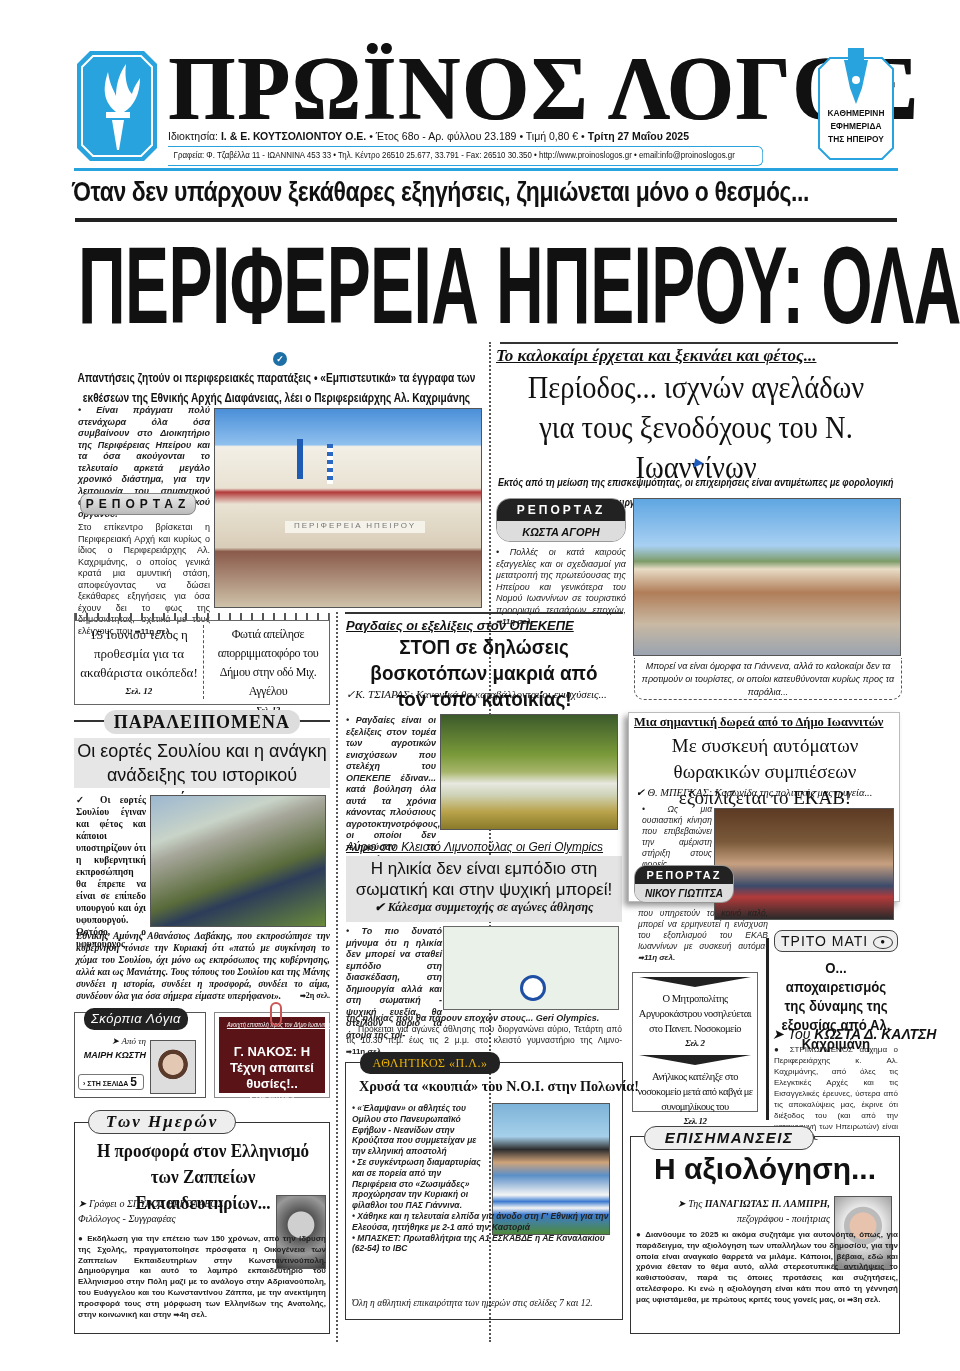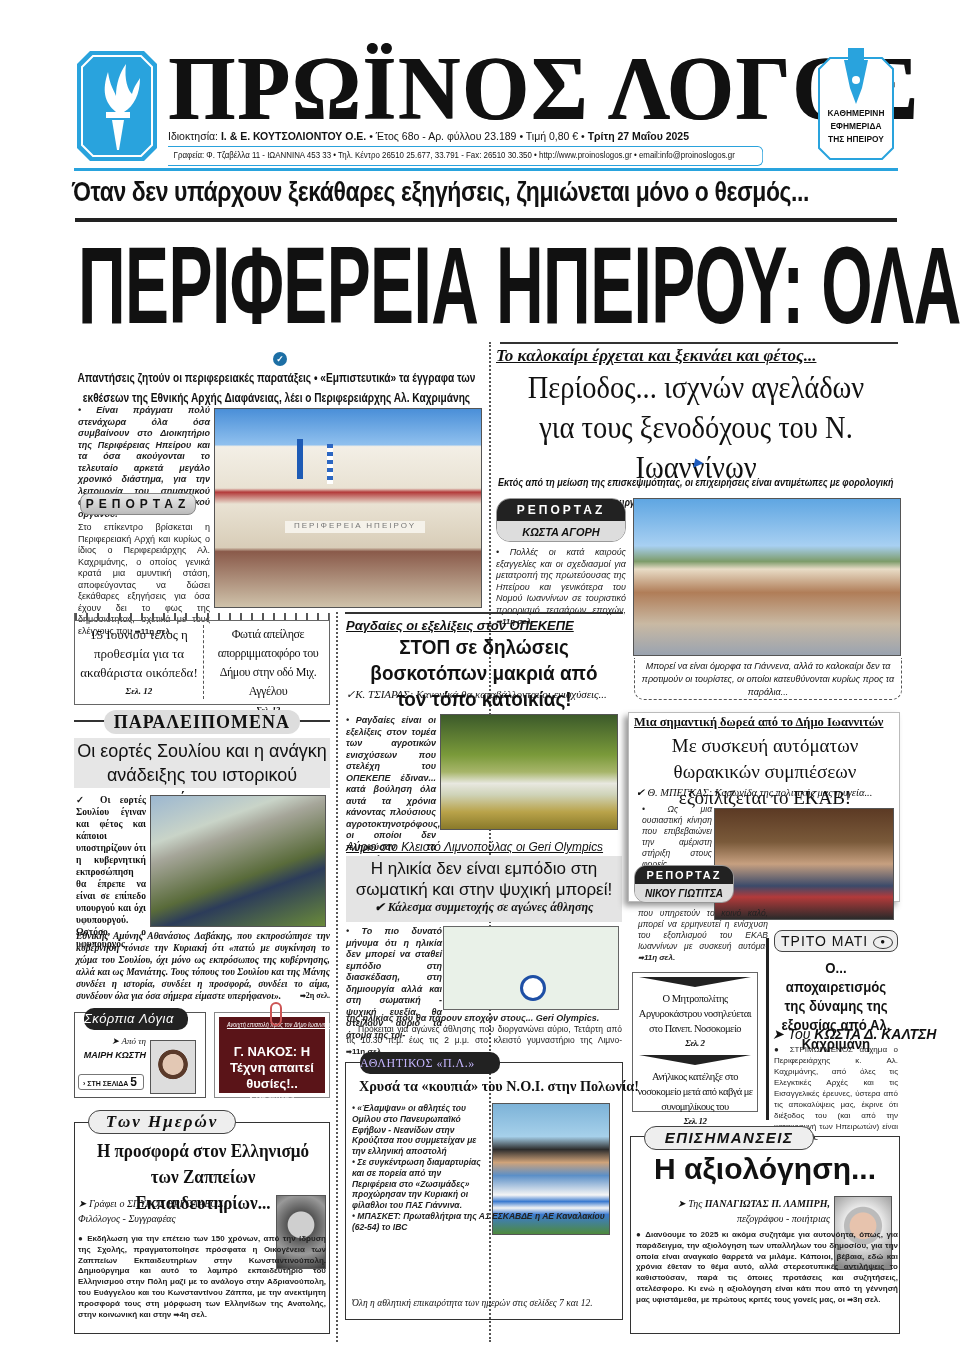--- a/index.html
+++ b/index.html
@@ -187,21 +187,21 @@
     <div style="font-size:9px;font-style:italic;font-weight:bold">Σελ. 2</div>
   </div>
   <div style="margin:4px auto 0;width:0;height:0;border-left:56px solid transparent;border-right:56px solid transparent;border-top:10px solid #222"></div>
   <div class="serif ctr" style="font-size:10.5px;line-height:15px;padding:4px 2px 0;letter-spacing:-.6px">
     <div>Ανήλικος κατέληξε στο νοσοκομείο μετά από καβγά με συνομηλίκους του</div>
     <div style="font-size:9px;font-style:italic;font-weight:bold">Σελ. 12</div>
   </div>
 </div>
 
 <div class="abs" style="left:74px;top:1012px;width:132px;height:86px;border:1px solid #555"></div>
-<div class="abs" style="left:84px;top:1008px;width:104px;height:22px;border-radius:10px;background:#222;color:#fff;font-size:13px;font-style:italic;line-height:22px;letter-spacing:.5px">Σκόρπια Λόγια</div>
+<div class="abs" style="left:84px;top:1008px;width:104px;height:22px;border-radius:10px;background:#222;color:#fff;text-align:center;font-size:13px;font-style:italic;line-height:22px;letter-spacing:.5px">Σκόρπια Λόγια</div>
 <div class="abs" style="left:76px;top:1036px;width:70px;text-align:right;font-size:9px;font-style:italic">
   ➤ <span class="serif">Από τη</span>
   <div style="font-weight:bold;margin-top:4px">ΜΑΙΡΗ ΚΩΣΤΗ</div>
 </div>
 <div class="abs" style="left:78px;top:1074px;width:66px;height:16px;border:1px solid #777;border-radius:3px;font-size:7px;font-weight:bold;line-height:14px;padding-left:4px;white-space:nowrap">
   › <span>ΣΤΗ ΣΕΛΙΔΑ</span>
   <span style="font-size:12px">5</span>
 </div>
 <div class="abs photo" style="left:150px;top:1040px;width:46px;height:54px;background:radial-gradient(circle at 50% 45%,#e3c8b4 0 28%,#5a3a2a 30% 40%,#ddd 42%)"></div>
 
@@ -221,26 +221,27 @@
   <div>➤ <span>Γράφει ο ΣΠΥΡΟΣ ΕΡΓΟΛΑΒΟΣ,</span></div>
   <div>Φιλόλογος - Συγγραφέας</div>
 </div>
 <div class="abs photo" style="left:276px;top:1195px;width:50px;height:74px;background:radial-gradient(circle at 50% 40%,#cfcfcf 0 26%,#555 28%,#999 60%,#333)"></div>
 <div class="abs small" style="left:78px;top:1234px;width:248px;font-size:8px;line-height:10.8px;font-weight:bold">
   <span>● Εκδήλωση για την επέτειο των 150 χρόνων, από την ίδρυση της Σχολής, πραγματοποίησε πρόσφατα η Οικογένεια των Ζαππείων Εκπαιδευτηρίων στην Κωνσταντινούπολη. Δημιούργημα και αυτό το λαμπρό εκπαιδευτήριο του Ελληνισμού στην Πόλη μαζί με το ανάλογο στην Αδριανούπολη, του Ευάγγελου και του Κωνσταντίνου Ζάππα, με την ανεκτίμητη προσφορά τους στη μόρφωση των Ελληνίδων της Ανατολής, στην κοινωνική και στην</span>
   <span class="pg">4η σελ.</span>
 </div>
 
 <div class="abs" style="left:345px;top:1062px;width:278px;height:258px;border:1.5px solid #333"></div>
-<div class="abs serif" style="left:360px;top:1052px;width:140px;height:22px;border-radius:10px;background:#222;color:#c4b5fd;font-size:12px;line-height:22px;letter-spacing:.5px">ΑΘΛΗΤΙΚΟΣ «Π.Λ.»</div>
+<div class="abs serif" style="left:360px;top:1052px;width:140px;height:22px;border-radius:10px;background:#222;color:#eab308;text-align:center;font-size:12px;line-height:22px;letter-spacing:.5px">ΑΘΛΗΤΙΚΟΣ «Π.Λ.»</div>
 <div class="abs serif" style="left:348px;top:1077px;width:272px;font-size:15.5px;font-weight:bold;text-align:center;white-space:nowrap;transform:scaleX(.92)">Χρυσά τα «κουπιά» του Ν.Ο.Ι. στην Πολωνία!</div>
 <div class="abs photo" style="left:492px;top:1103px;width:118px;height:132px;background:linear-gradient(180deg,#7db3d8 0%,#a6d0ea 25%,#2d2d2d 35%,#cfa37a 45%,#5b8fc7 55%,#f5f5f5 70%,#3c7bd0 75%,#f5f5f5 80%,#3c7bd0 85%,#4e8a3c 100%)"></div>
 <ul class="abs" style="left:352px;top:1103px;width:268px;list-style:none;font-size:8.5px;font-style:italic;font-weight:bold;line-height:10.8px;color:#222">
   <li style="width:136px">• <span>«Έλαμψαν» οι αθλητές του Ομίλου στο Πανευρωπαϊκό Εφήβων - Νεανίδων στην Κρούζιτσα που συμμετείχαν με την ελληνική αποστολή</span></li>
   <li style="width:136px">• <span>Σε συγκέντρωση διαμαρτυρίας και σε πορεία από την Περιφέρεια στο «Ζωσιμάδες» προχώρησαν την Κυριακή οι φίλαθλοι του ΠΑΣ Γιάννινα.</span></li>
+  <li>• <span>Χάθηκε και η τελευταία ελπίδα για άνοδο στη Γ' Εθνική για την Ελεούσα, ηττήθηκε με 2-1 από την Καστοριά</span></li>
   <li>• <span>ΜΠΑΣΚΕΤ: Πρωταθλήτρια της Α1 ΕΣΚΑΒΔΕ η ΑΕ Καναλακίου (62-54) το IBC</span></li>
 </ul>
 <div class="abs serif" style="left:352px;top:1298px;width:268px;font-size:9.5px;font-style:italic;white-space:nowrap">Όλη η αθλητική επικαιρότητα των ημερών στις σελίδες 7 και 12.</div>
 
 <div class="abs" style="left:630px;top:1136px;width:270px;height:198px;border:1.5px solid #333"></div>
 <div class="abs" style="left:644px;top:1126px;width:170px;height:24px;border-radius:12px;background:#eee;border:1px solid #444;text-align:center;font-size:15px;font-style:italic;font-weight:bold;letter-spacing:1.5px;line-height:22px">ΕΠΙΣΗΜΑΝΣΕΙΣ</div>
 <div class="abs" style="left:632px;top:1152px;width:266px;font-size:30px;font-weight:bold;text-align:center">Η αξιολόγηση...</div>
 <div class="abs serif" style="left:634px;top:1196px;width:196px;font-size:10px;font-style:italic;text-align:right;line-height:15px">
   <div>➤ <span>Της</span> <b>ΠΑΝΑΓΙΩΤΑΣ Π. ΛΑΜΠΡΗ,</b></div>
   <div>πεζογράφου - ποιήτριας</div>

